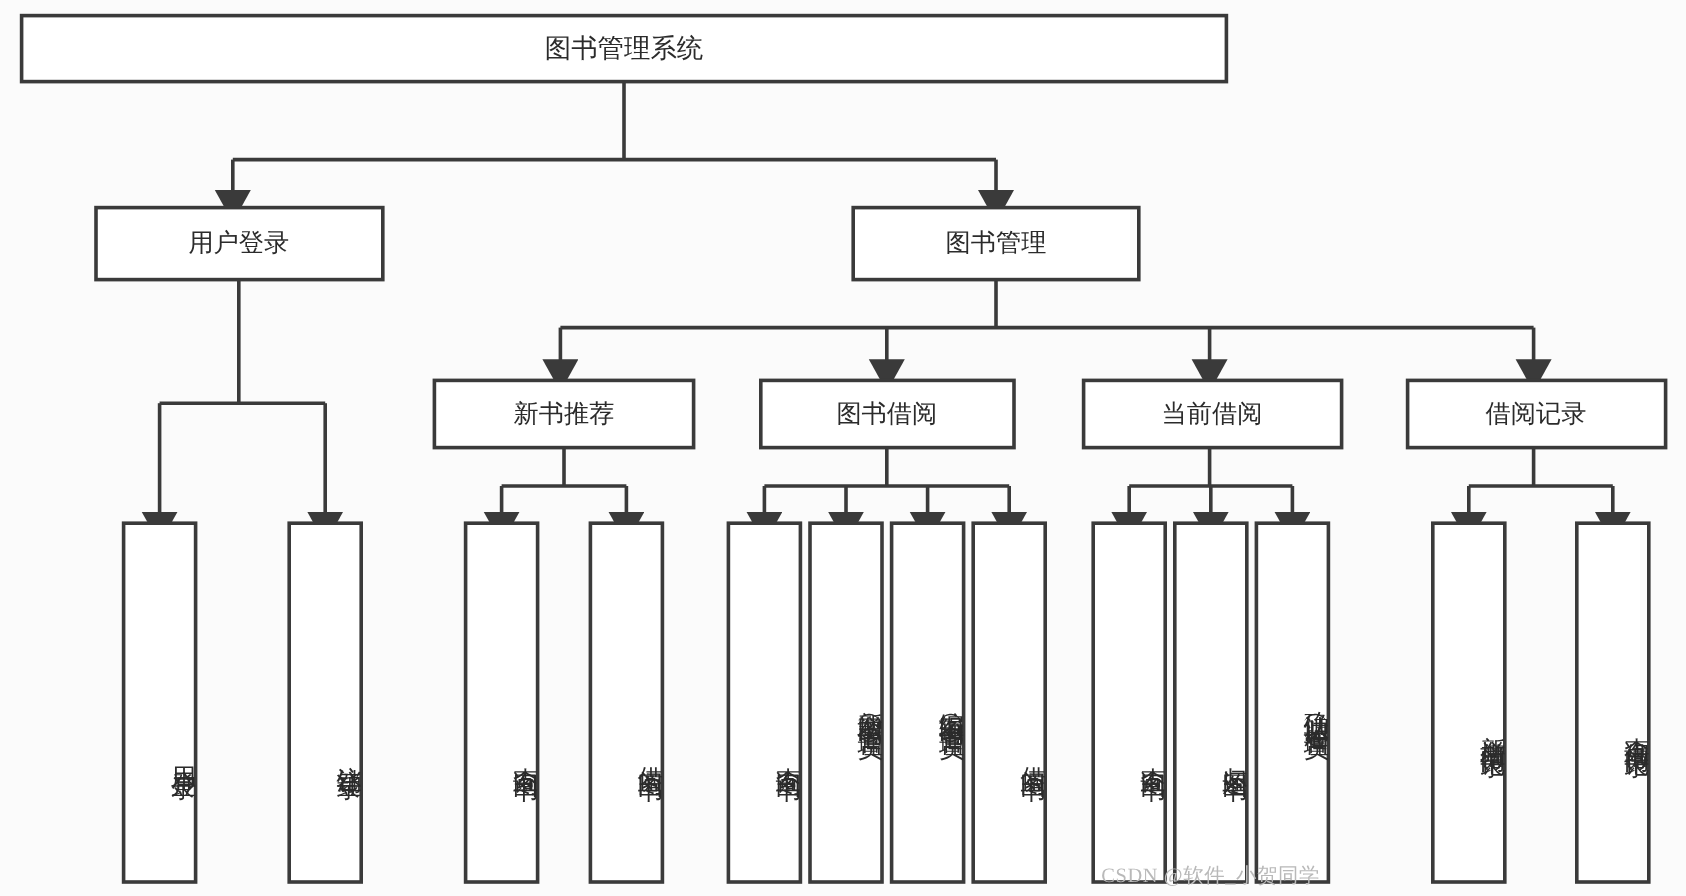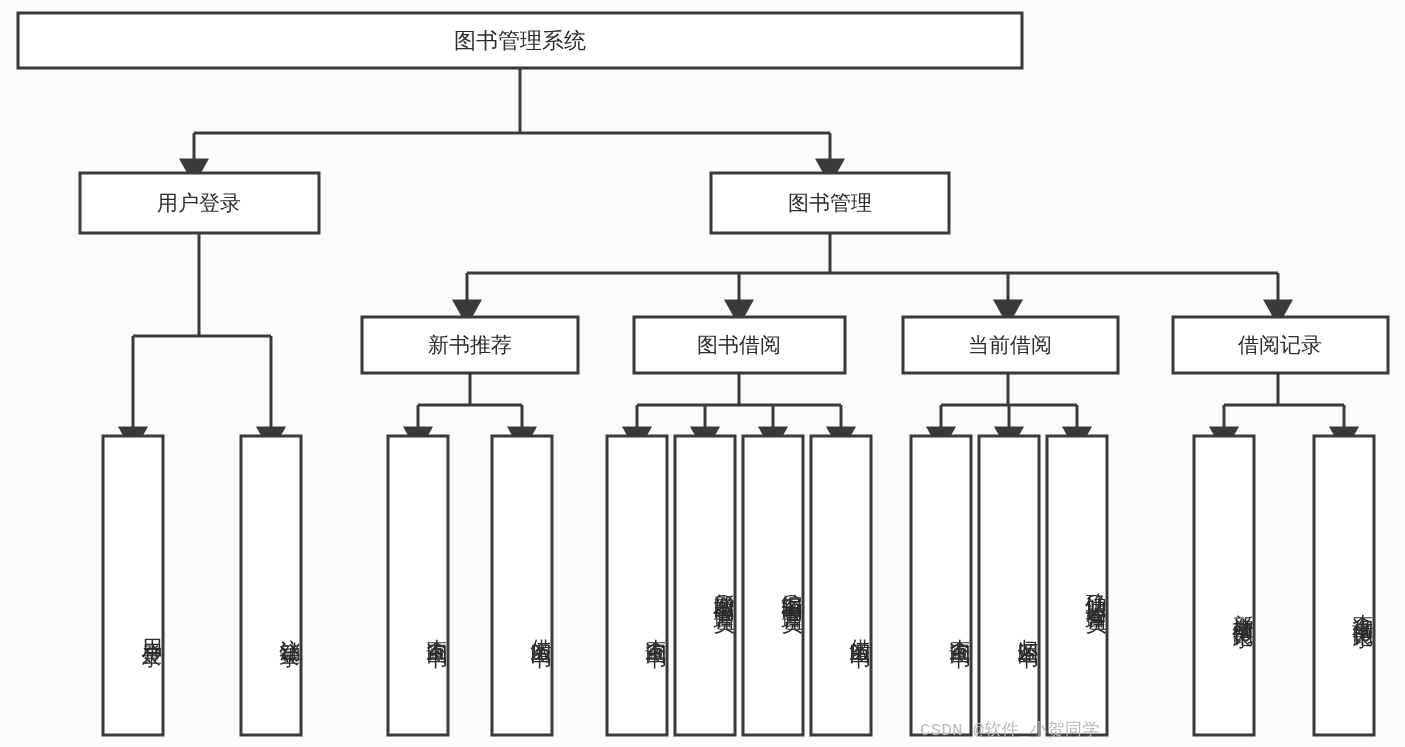--- a/index.html
+++ b/index.html
@@ -36,21 +36,21 @@
     color:#2b2b2b;
     white-space:nowrap;
     display:flex;
     align-items:flex-start;
     justify-content:center;
     pointer-events:none;
   }
   .watermark{
     position:absolute;
     right:14px;bottom:6px;
-    font-family:Liberation Mono, monospace;
+    font-family:Liberation Serif, serif;
     font-size:17px;
     color:#b9b9b9;
     white-space:nowrap;
     letter-spacing:0.5px;
   }
 </style>
 </head>
 <body>
 
 <div id="stage">

